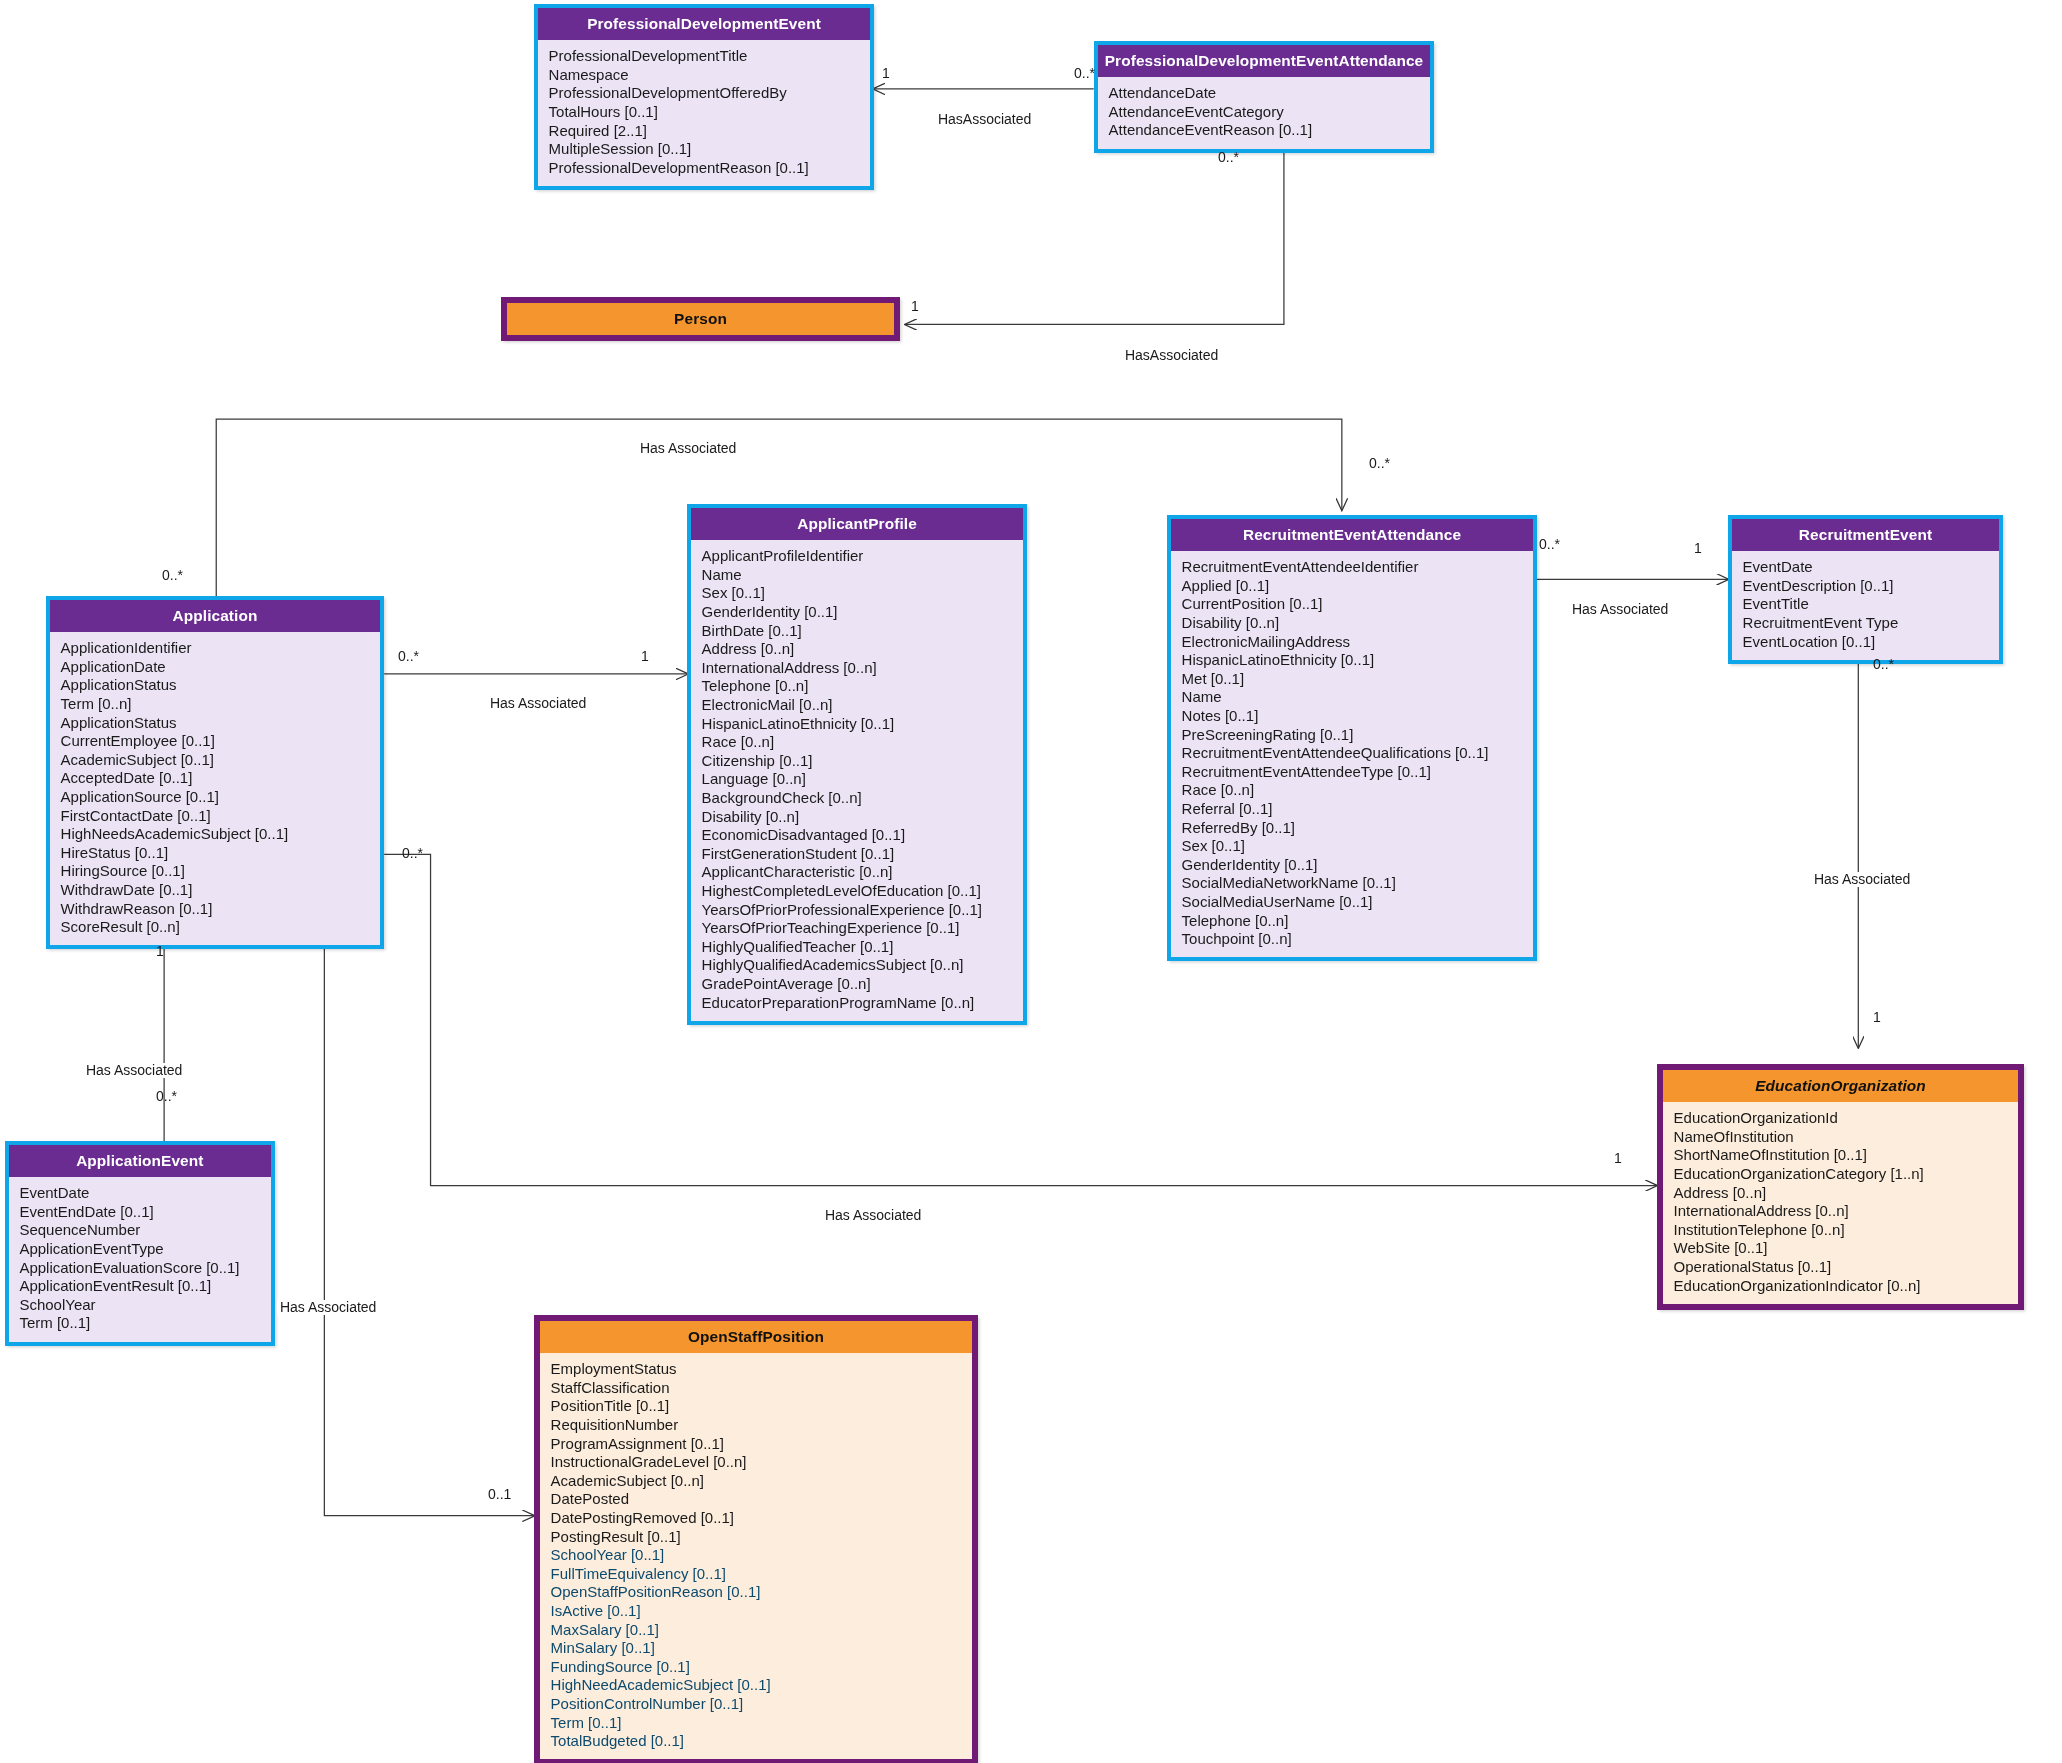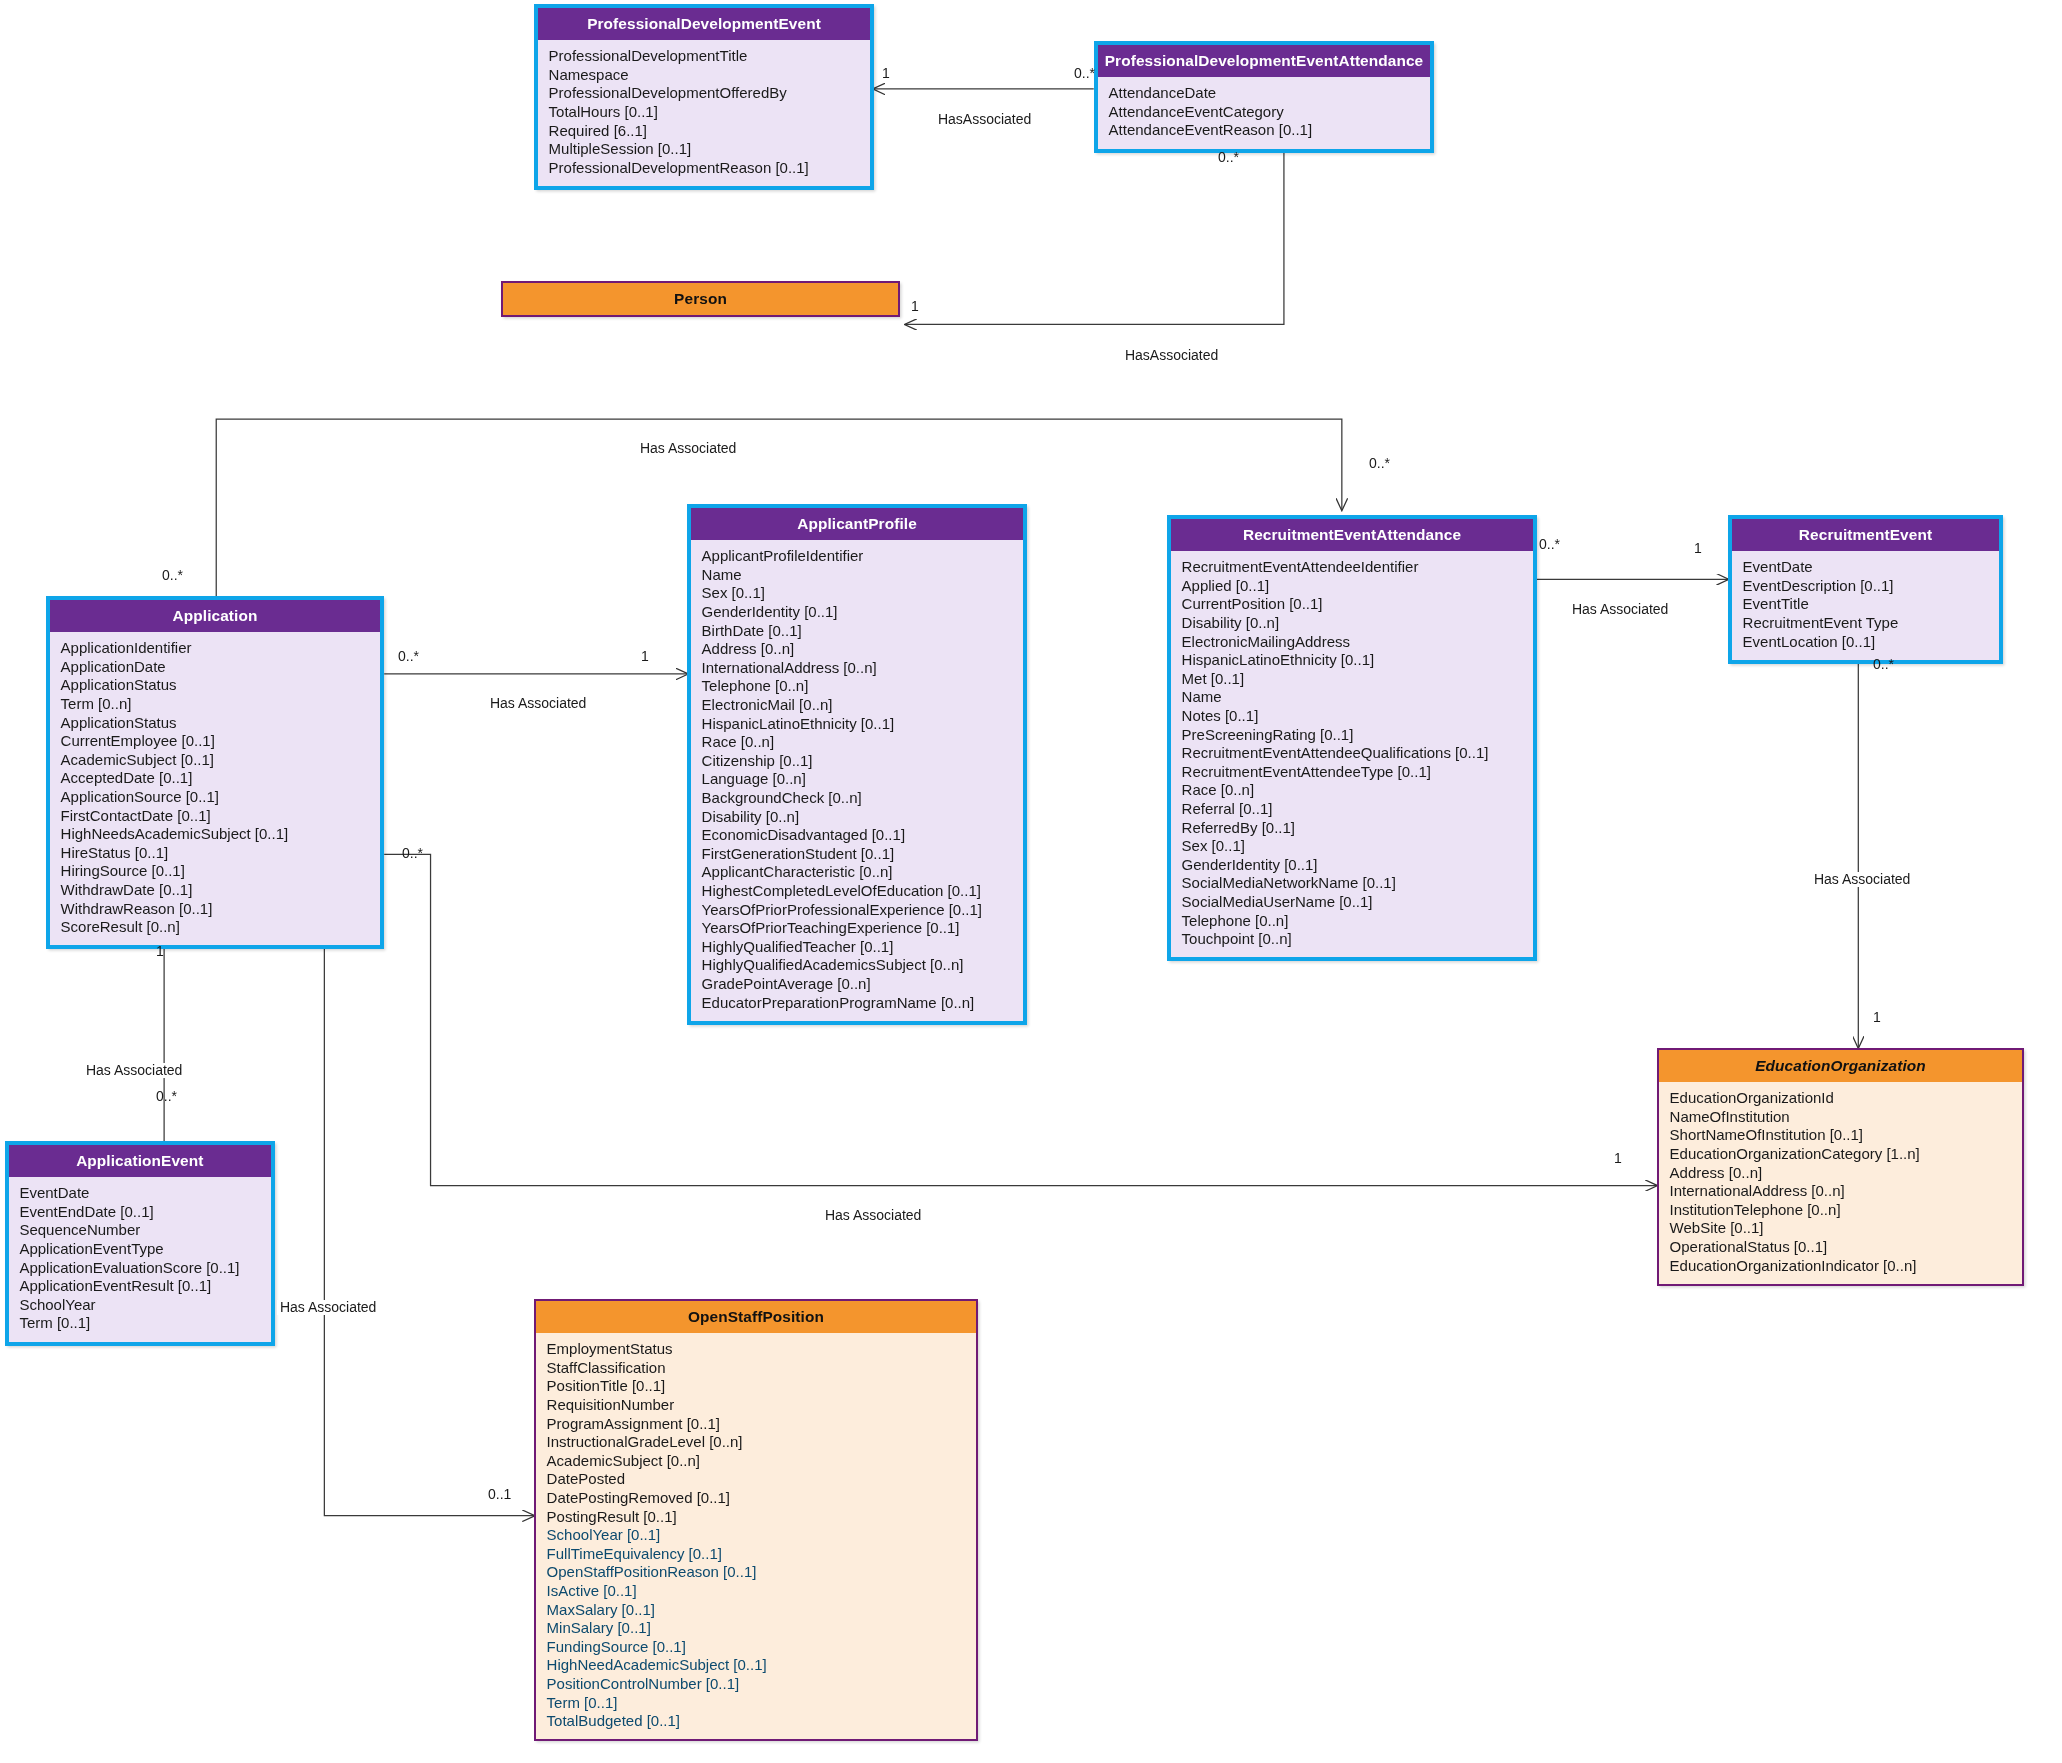--- a/index.html
+++ b/index.html
@@ -54,22 +54,23 @@
     color: #1a1a1a;
     padding: 0 7.7px 0 10.6px;
     white-space: nowrap;
   }
   .entity .attr.new {
     color: #0c4a6e;
   }
 
   
   .entity.orange {
-    border: 2px solid #701a75;
+    border: 6px solid #701a75;
     background: #fdeddc;
+    margin-top: 16px;
   }
   .entity.orange .hdr {
     background: #f4952d;
     color: #111111;
   }
   .entity.orange .body {
     background: #fdeddc;
   }
   .entity.orange .hdr.italic {
     font-style: italic;
@@ -153,21 +154,21 @@
     </g>
   </svg>
 
   <div class="entity" style="left:534px; top:3.9px; width:340px;">
     <div class="hdr">ProfessionalDevelopmentEvent</div>
     <div class="body">
       <div class="attr">ProfessionalDevelopmentTitle</div>
       <div class="attr">Namespace</div>
       <div class="attr">ProfessionalDevelopmentOfferedBy</div>
       <div class="attr">TotalHours [0..1]</div>
-      <div class="attr">Required [6..1]</div>
+      <div class="attr">Required [2..1]</div>
       <div class="attr">MultipleSession [0..1]</div>
       <div class="attr">ProfessionalDevelopmentReason [0..1]</div>
     </div>
   </div>
 
   <div class="entity" style="left:1094px; top:41px; width:340px;">
     <div class="hdr">ProfessionalDevelopmentEventAttendance</div>
     <div class="body">
       <div class="attr">AttendanceDate</div>
       <div class="attr">AttendanceEventCategory</div>

